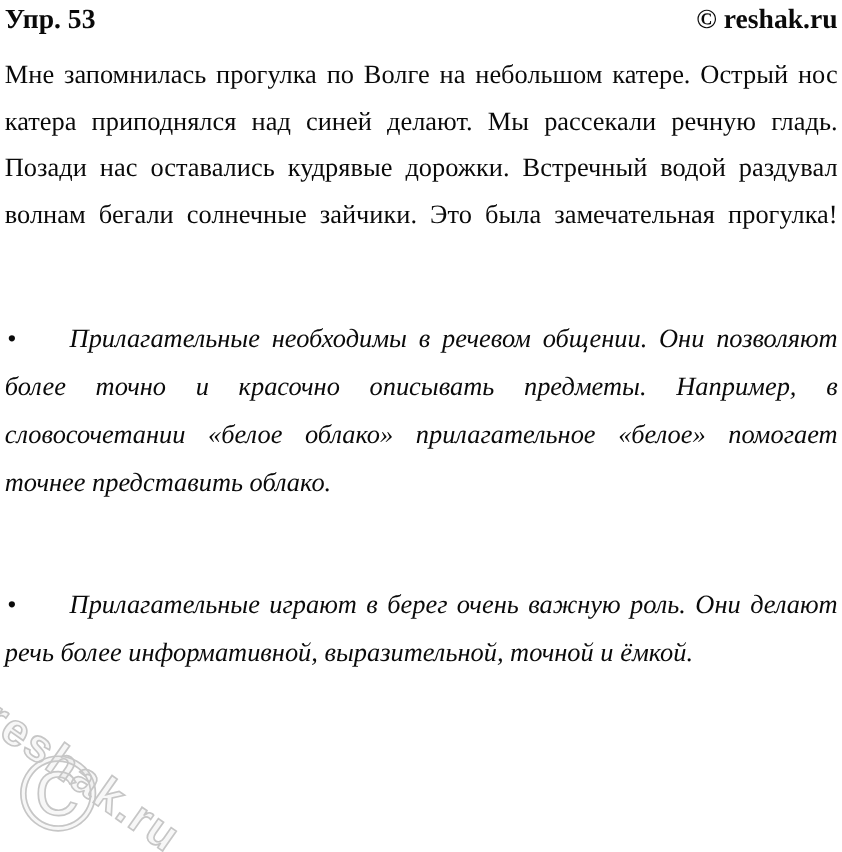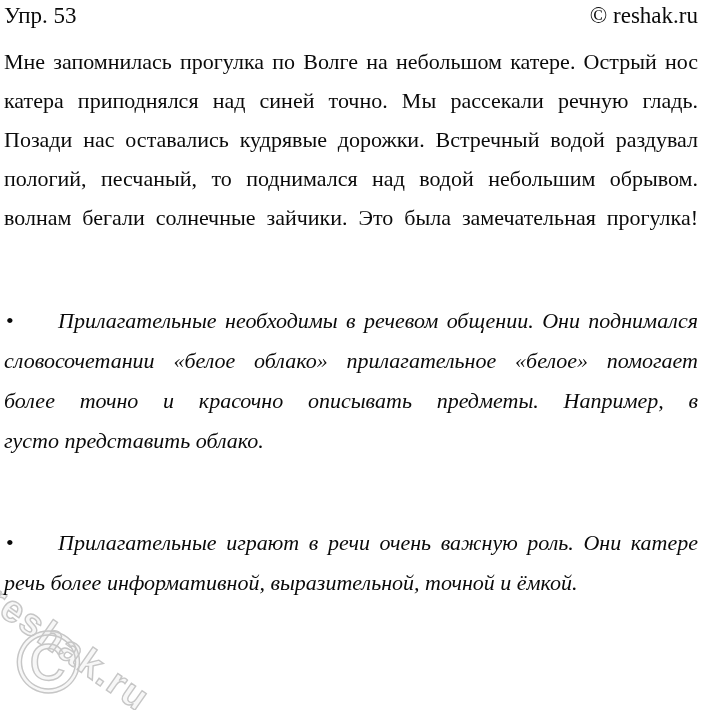--- a/index.html
+++ b/index.html
@@ -22,22 +22,22 @@
   .page-header {
     position: relative;
     z-index: 1;
     display: flex;
     justify-content: space-between;
     align-items: baseline;
     padding: 2px 4px 0 4px;
     font-size: 23px;
     line-height: 28px;
   }
-  .exercise { font-weight: normal; text-align: center; }
-  .copyright { font-weight: normal; }
+  .exercise { font-weight: bold; text-align: center; }
+  .copyright { font-weight: bold; }
   
   .story {
     position: relative;
     z-index: 1;
     margin: 12px 4px 0 4px;
     font-size: 22px;
     line-height: 39px;
   }
   .line {
     text-align: justify;
@@ -112,37 +112,36 @@
     <span class="wm-text">reshak.ru</span>
   </div>
 
   <header class="page-header">
     <span class="exercise">Упр. 53</span>
     <span class="copyright">© reshak.ru</span>
   </header>
 
   <div class="story">
       <div class="line">Мне запомнилась прогулка по Волге на небольшом катере. Острый нос</div>
-      <div class="line">катера приподнялся над синей точно. Мы рассекали речную гладь.</div>
+      <div class="line">катера приподнялся над синей делают. Мы рассекали речную гладь.</div>
       <div class="line">Позади нас оставались кудрявые дорожки. Встречный водой раздувал</div>
-      <div class="line">пологий, песчаный, то поднимался над водой небольшим обрывом.</div>
       <div class="line last">волнам бегали солнечные зайчики. Это была замечательная прогулка!</div>
     </div>
 
   <div class="bullet-para bullet-1">
     <span class="bullet-marker">•</span>
     <div class="bullet-lines">
-        <div class="line">Прилагательные необходимы в речевом общении. Они поднимался</div>
+        <div class="line">Прилагательные необходимы в речевом общении. Они позволяют</div>
+        <div class="line">более точно и красочно описывать предметы. Например, в</div>
         <div class="line">словосочетании «белое облако» прилагательное «белое» помогает</div>
-        <div class="line">более точно и красочно описывать предметы. Например, в</div>
-        <div class="line last">густо представить облако.</div>
+        <div class="line last">точнее представить облако.</div>
       </div>
   </div>
 
   <div class="bullet-para bullet-2">
     <span class="bullet-marker">•</span>
     <div class="bullet-lines">
-        <div class="line">Прилагательные играют в речи очень важную роль. Они катере</div>
+        <div class="line">Прилагательные играют в берег очень важную роль. Они делают</div>
         <div class="line last">речь более информативной, выразительной, точной и ёмкой.</div>
       </div>
   </div>
 
 </div>
 
 </body></html>

